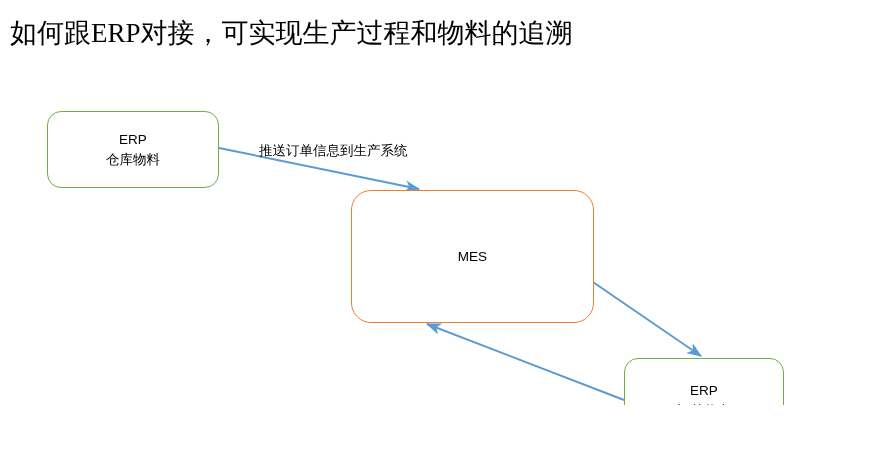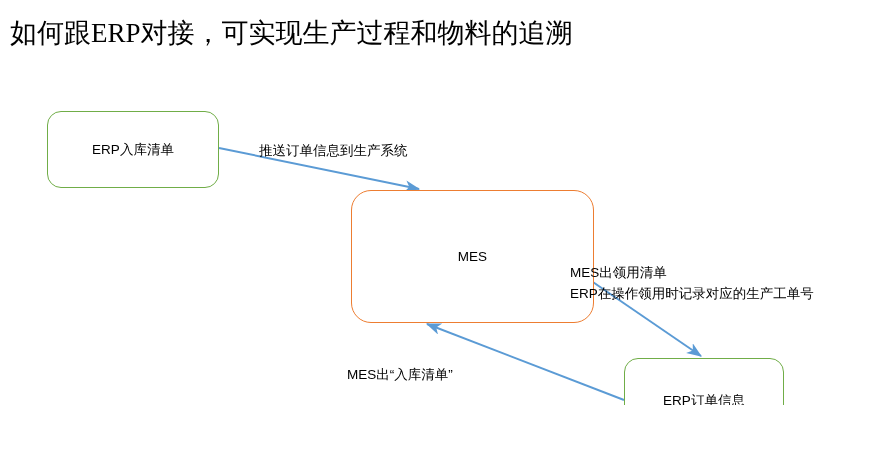--- a/index.html
+++ b/index.html
@@ -40,20 +40,21 @@
     width: 870px;
     height: 472px;
   }
 
   
   .node {
     position: absolute;
     box-sizing: border-box;
     background: #ffffff;
     display: flex;
+    flex-direction: column;
     align-items: center;
     justify-content: center;
     text-align: center;
   }
   .node .line1,
   .node .line2 {
     font-family: "Liberation Sans", sans-serif;
     font-size: 13.5px;
     line-height: 20px;
     color: #000000;
@@ -133,38 +134,33 @@
       <line x1="549" y1="252" x2="701" y2="356" stroke="#5B9BD5" stroke-width="1.9" marker-end="url(#arrowblue)"></line>
     </g>
 
     <g>
       <line x1="624" y1="400" x2="427" y2="324" stroke="#5B9BD5" stroke-width="1.9" marker-end="url(#arrowblue)"></line>
     </g>
   </svg>
 
   <div class="node node-erp-order">
     <span class="line1">ERP</span>
-    <span class="line2">入库清单</span>
+    <span class="line2">仓库物料</span>
   </div>
 
   <div class="node node-mes">
     <span class="line1">MES</span>
   </div>
 
   <div class="node node-erp-warehouse">
     <span class="line1">ERP</span>
     <span class="line2">订单信息</span>
   </div>
 
   <div class="edge-label label-push">
     <span class="row">推送订单信息到生产系统</span>
   </div>
 
-  <div class="edge-label label-picklist">
-    <span class="row">MES出领用清单</span>
-    <span class="row">ERP在操作领用时记录对应的生产工单号</span>
-  </div>
 
   <div class="edge-label label-inbound">
-    <span class="row">MES出“入库清单”</span>
   </div>
 
 </div>
 
 </body></html>

